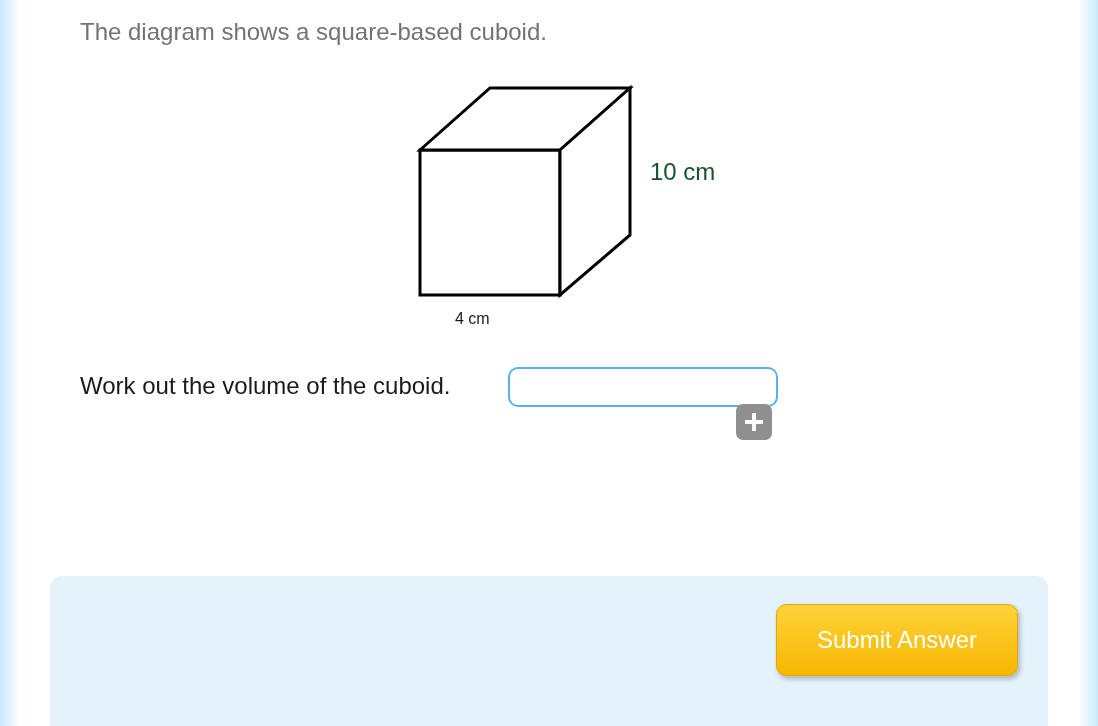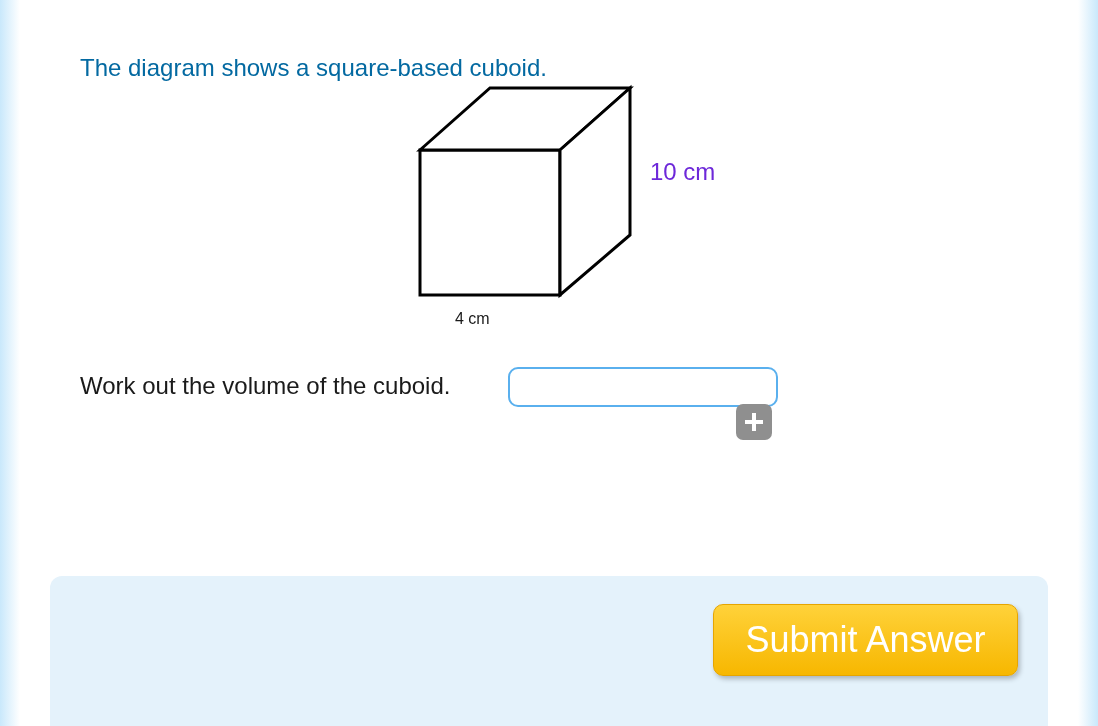--- a/index.html
+++ b/index.html
@@ -12,37 +12,36 @@
   .content {
     position: absolute;
     left: 0; right: 0; top: 0; bottom: 0;
     padding: 0;
   }
   .q-intro {
     position: absolute;
     left: 80px;
     top: 18px;
     font-size: 24px;
-    color: #0369a1;
-    margin-top: 36px;
+    color: #737373;
   }
   .diagram-area {
     position: absolute;
     left: 380px;
     top: 70px;
     width: 340px;
     height: 260px;
   }
   .diagram-area svg { overflow: visible; }
   .label-height {
     position: absolute;
     left: 650px;
     top: 158px;
     font-size: 24px;
-    color: #6d28d9;
+    color: #14532d;
   }
   .label-width {
     position: absolute;
     left: 455px;
     top: 310px;
     font-size: 16px;
     color: #1a1a1a;
   }
   .q-task {
     position: absolute;
@@ -86,30 +85,30 @@
     bottom: 0;
     height: 150px;
     background: #e4f2fb;
     border-top-left-radius: 12px;
     border-top-right-radius: 12px;
   }
   .submit-btn {
     position: absolute;
     right: 80px;
     bottom: 50px;
-    width: 305px;
+    width: 242px;
     height: 72px;
     background: linear-gradient(to bottom, #ffd23a 0%, #f7b700 100%);
     border: 1px solid #e6a500;
     border-radius: 10px;
     box-shadow: 2px 3px 5px rgba(0,0,0,0.25);
     display: flex;
     align-items: center;
     justify-content: center;
-    font-size: 36px;
+    font-size: 24px;
     color: #ffffff;
     cursor: pointer;
     user-select: none;
   }
 </style>
 </head>
 <body>
 
 <div class="content">
 

